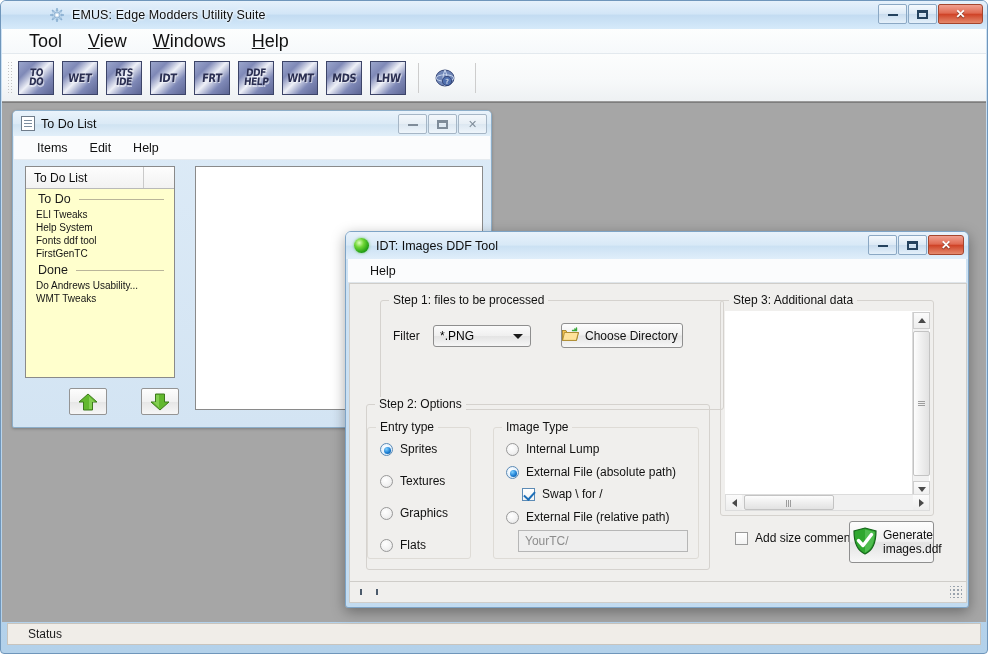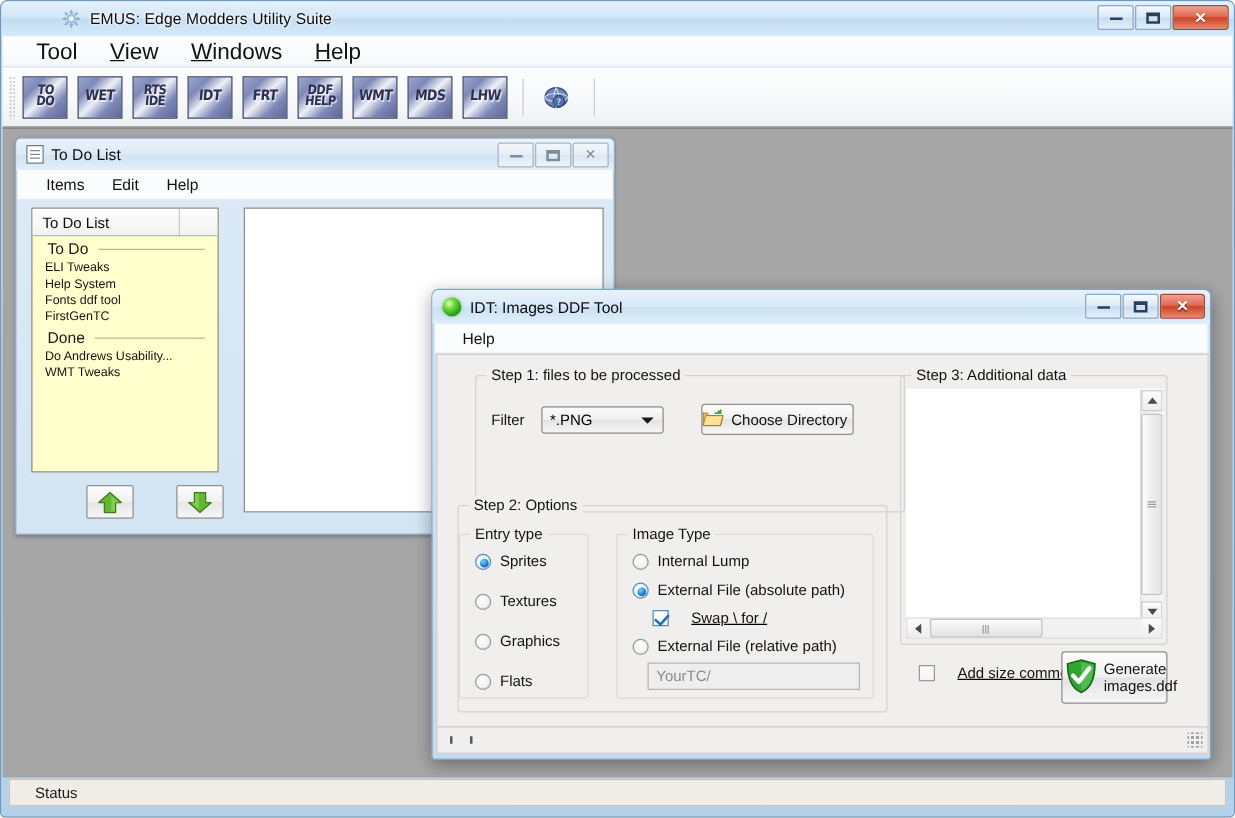--- a/index.html
+++ b/index.html
@@ -354,21 +354,21 @@
     background: radial-gradient(circle at 40% 35%, #ffffff 0%, #eaf4fd 40%, #cfe6f8 100%);
     border-color: #5d8bb5;
   }
   .radio.checked::after {
     content: ""; position: absolute;
     left: 3px; top: 3px; width: 7px; height: 7px; border-radius: 50%;
     background: radial-gradient(circle at 35% 30%, #7fd0ff 0%, #1d7fd4 55%, #0b4f90 100%);
   }
   .radio-row .rl { font-size: 12px; color: #111111; white-space: nowrap; }
 
-  .check-row { position: absolute; display: flex; align-items: center; gap: 18px; text-decoration: underline; }
+  .check-row { position: absolute; display: flex; align-items: center; gap: 7px; }
   .checkbox {
     width: 13px; height: 13px;
     background: linear-gradient(to bottom, #ffffff 0%, #f3f3f3 100%);
     border: 1px solid #9a9a9a;
     position: relative; flex: 0 0 auto;
   }
   .checkbox.checked { border-color: #5d8bb5; }
   .checkbox.checked::after {
     content: ""; position: absolute;
     left: 3px; top: 0px; width: 5px; height: 9px;

